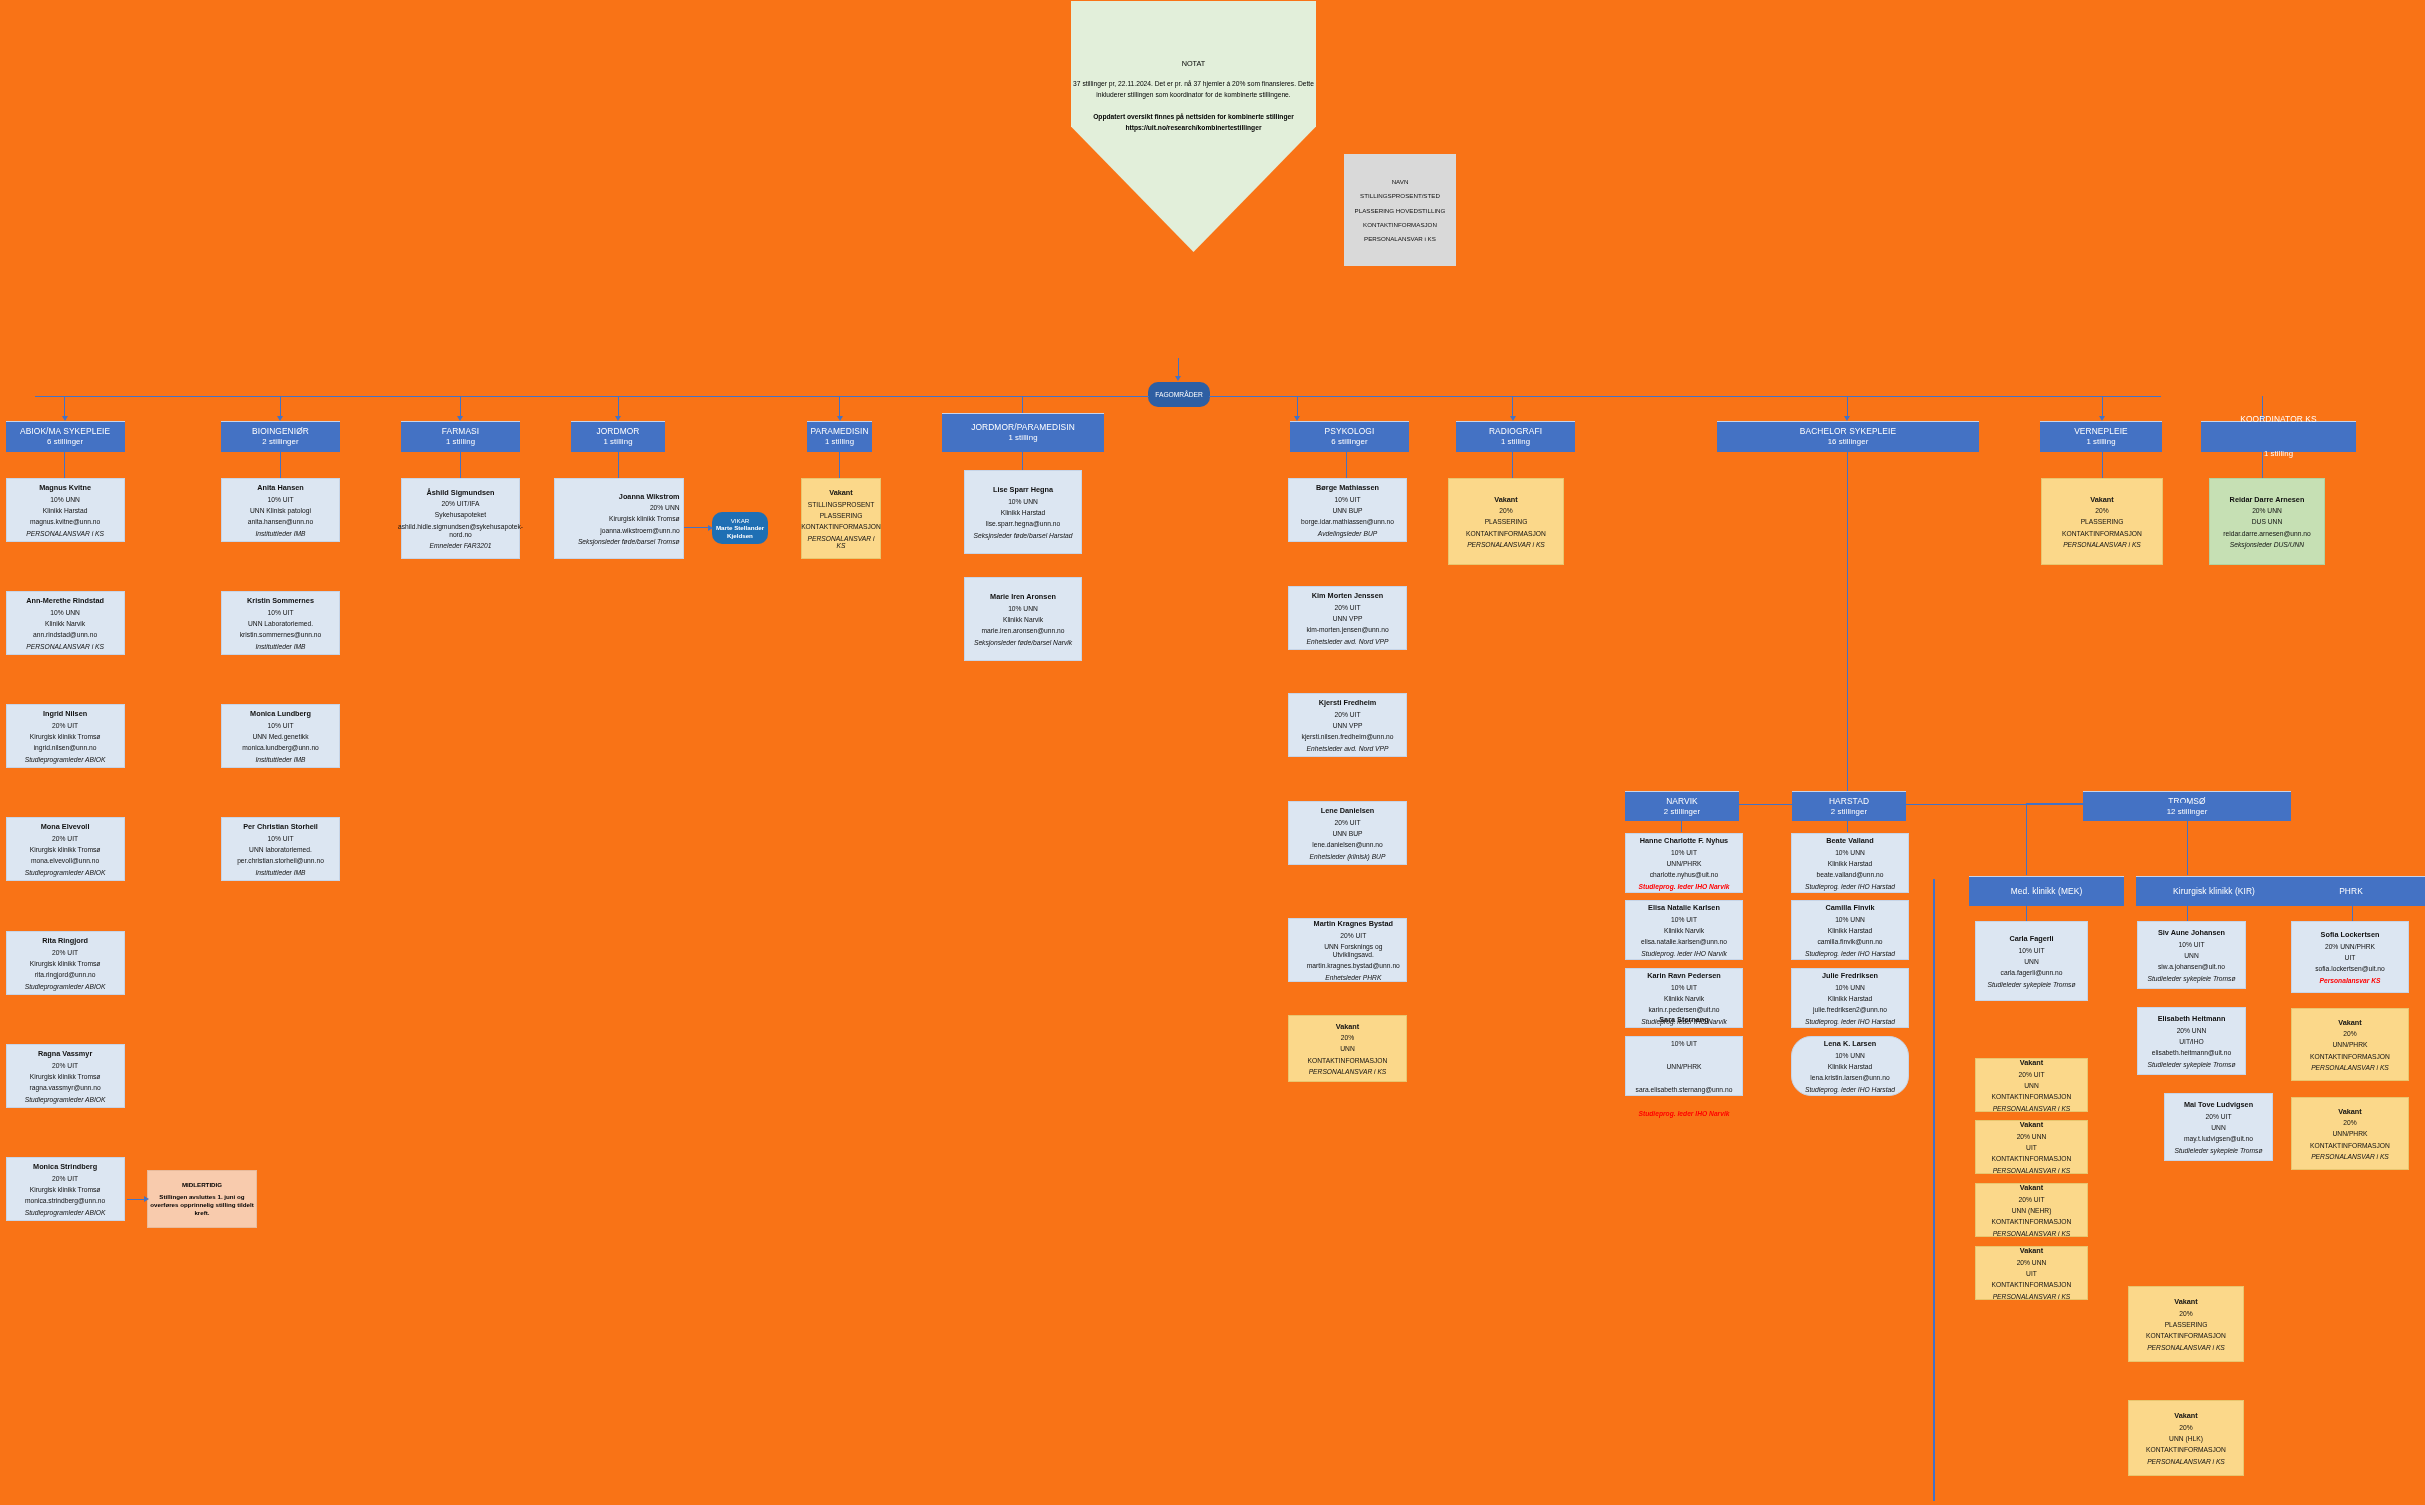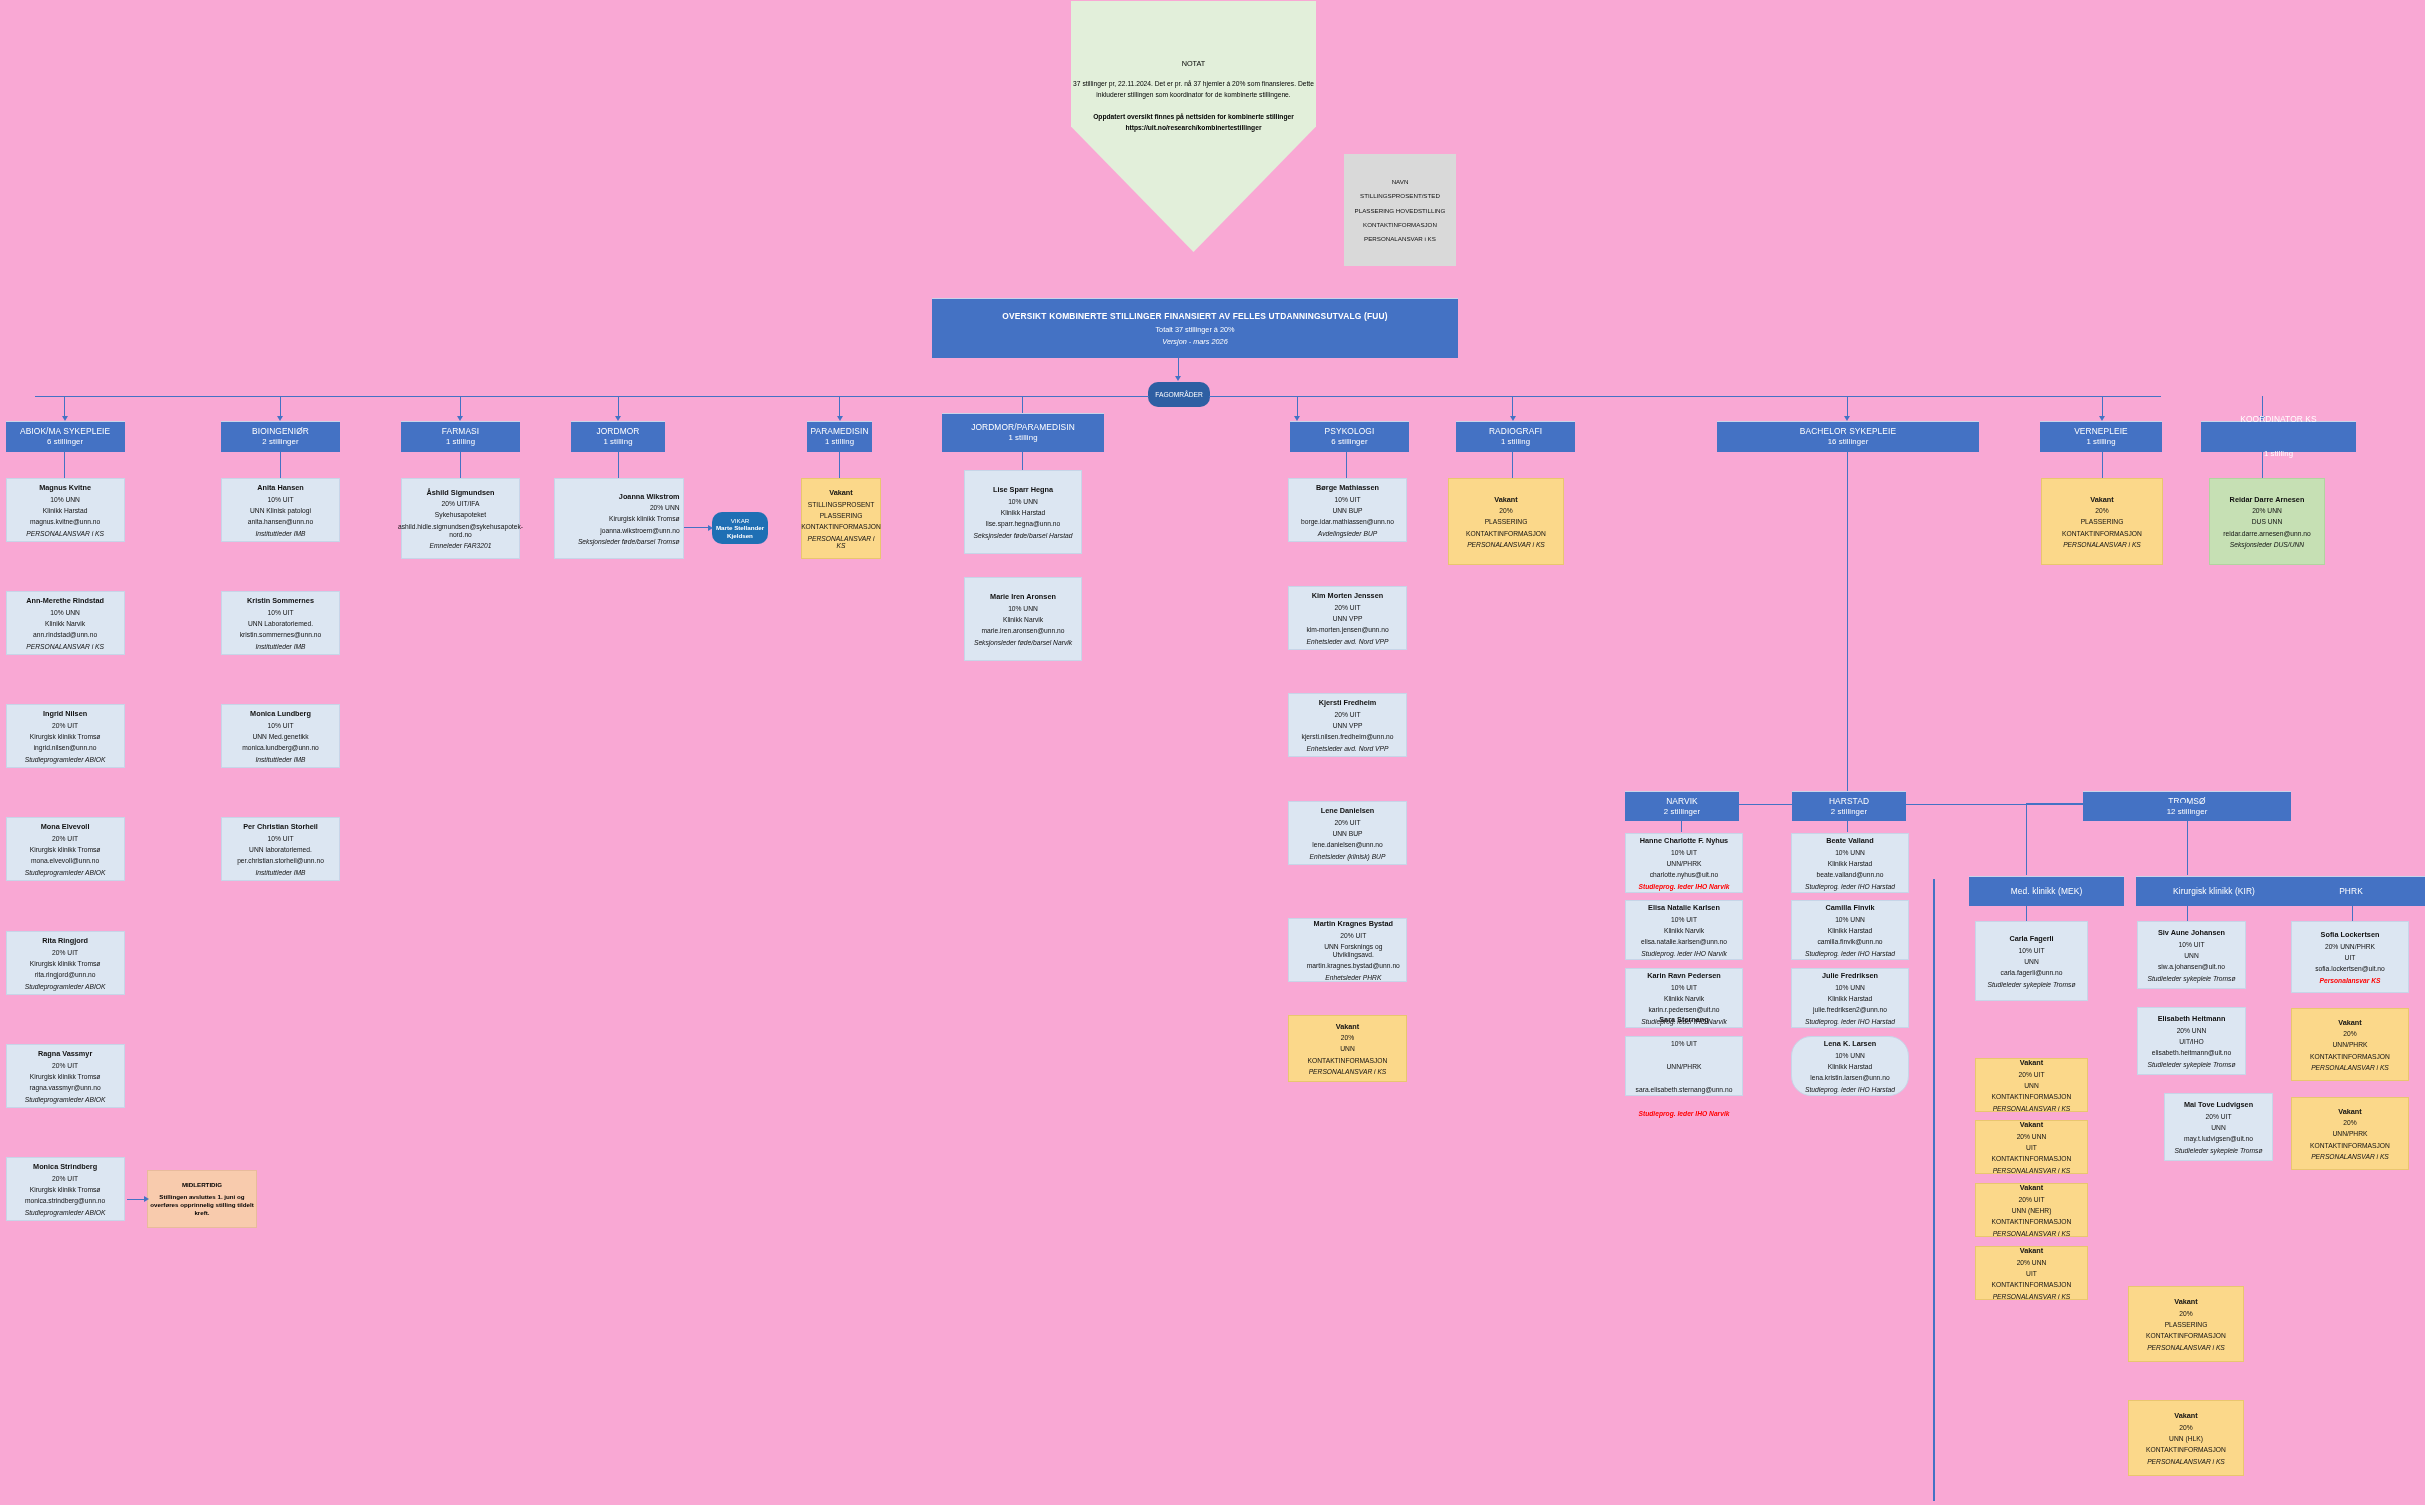--- a/index.html
+++ b/index.html
@@ -1,17 +1,17 @@
 <!DOCTYPE html>
 <html style="font-size:9px"><head>
 <meta charset="utf-8">
 <style>
   html,body{margin:0;padding:0;background:#ffffff;}
   body{font-family:"Liberation Sans", sans-serif;}
-  #canvas{position:relative;width:2426px;height:1505px;background:#f9a8d4;overflow:hidden;}
+  #canvas{position:relative;width:2426px;height:1505px;background:#f97316;overflow:hidden;}
 
   
   .hdr{
     position:absolute;background:#4472C4;color:#fff;
     border-top:1.7px solid #c9d4ea;
     display:flex;flex-direction:column;align-items:center;justify-content:center;
     text-align:center;line-height:1.35;font-size:8.4px;letter-spacing:0.1px;
     box-sizing:border-box;
   }
   .hdr .l2{font-size:7.8px;}
@@ -109,25 +109,20 @@
   </div>
 
   <div id="legend">
     <div>NAVN</div>
     <div>STILLINGSPROSENT/STED</div>
     <div>PLASSERING HOVEDSTILLING</div>
     <div>KONTAKTINFORMASJON</div>
     <div>PERSONALANSVAR i KS</div>
   </div>
 
-  <div id="title">
-    <div class="t1">OVERSIKT KOMBINERTE STILLINGER FINANSIERT AV FELLES UTDANNINGSUTVALG (FUU)</div>
-    <div class="t2">Totalt 37 stillinger á 20%</div>
-    <div class="t3">Versjon - mars 2026</div>
-  </div>
 
   <div class="vline" style="left:1178px;top:358px;height:20px;"></div>
   <div class="arrow" style="left:1175px;top:376px;"></div>
 
   <div id="fag">
     <span>FAGOMRÅDER</span>
   </div>
 
   <div class="hline" style="left:35px;top:396px;width:1114px;"></div>
   <div class="hline" style="left:1209px;top:396px;width:952px;"></div>

